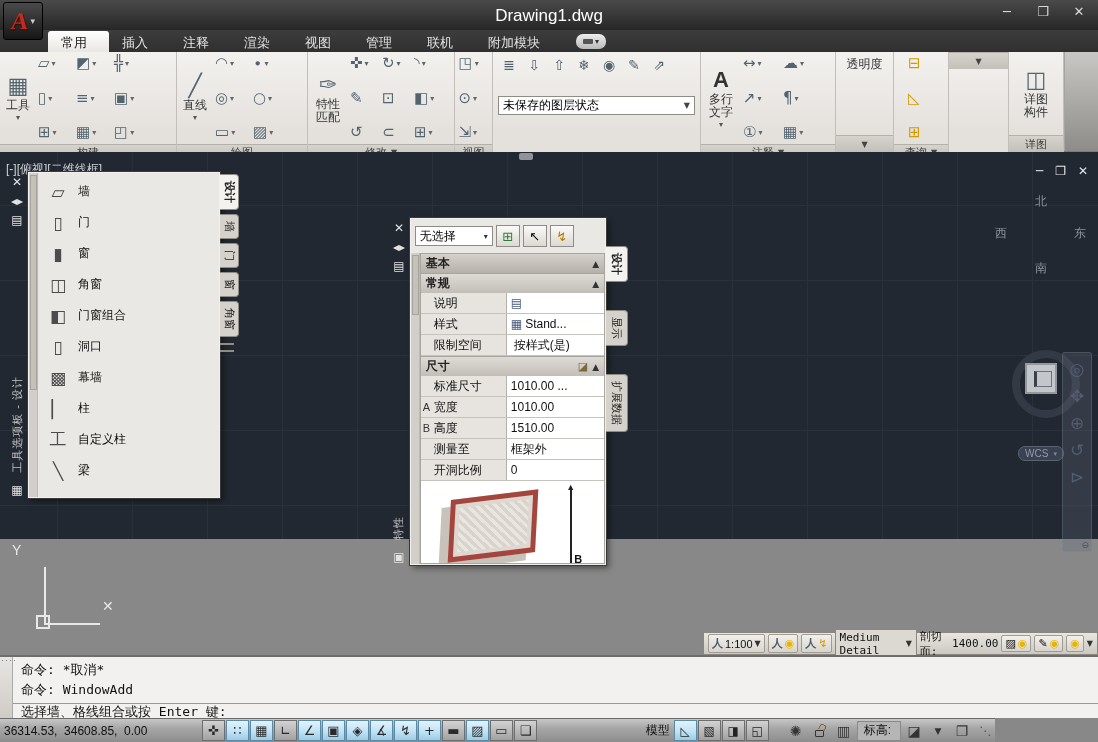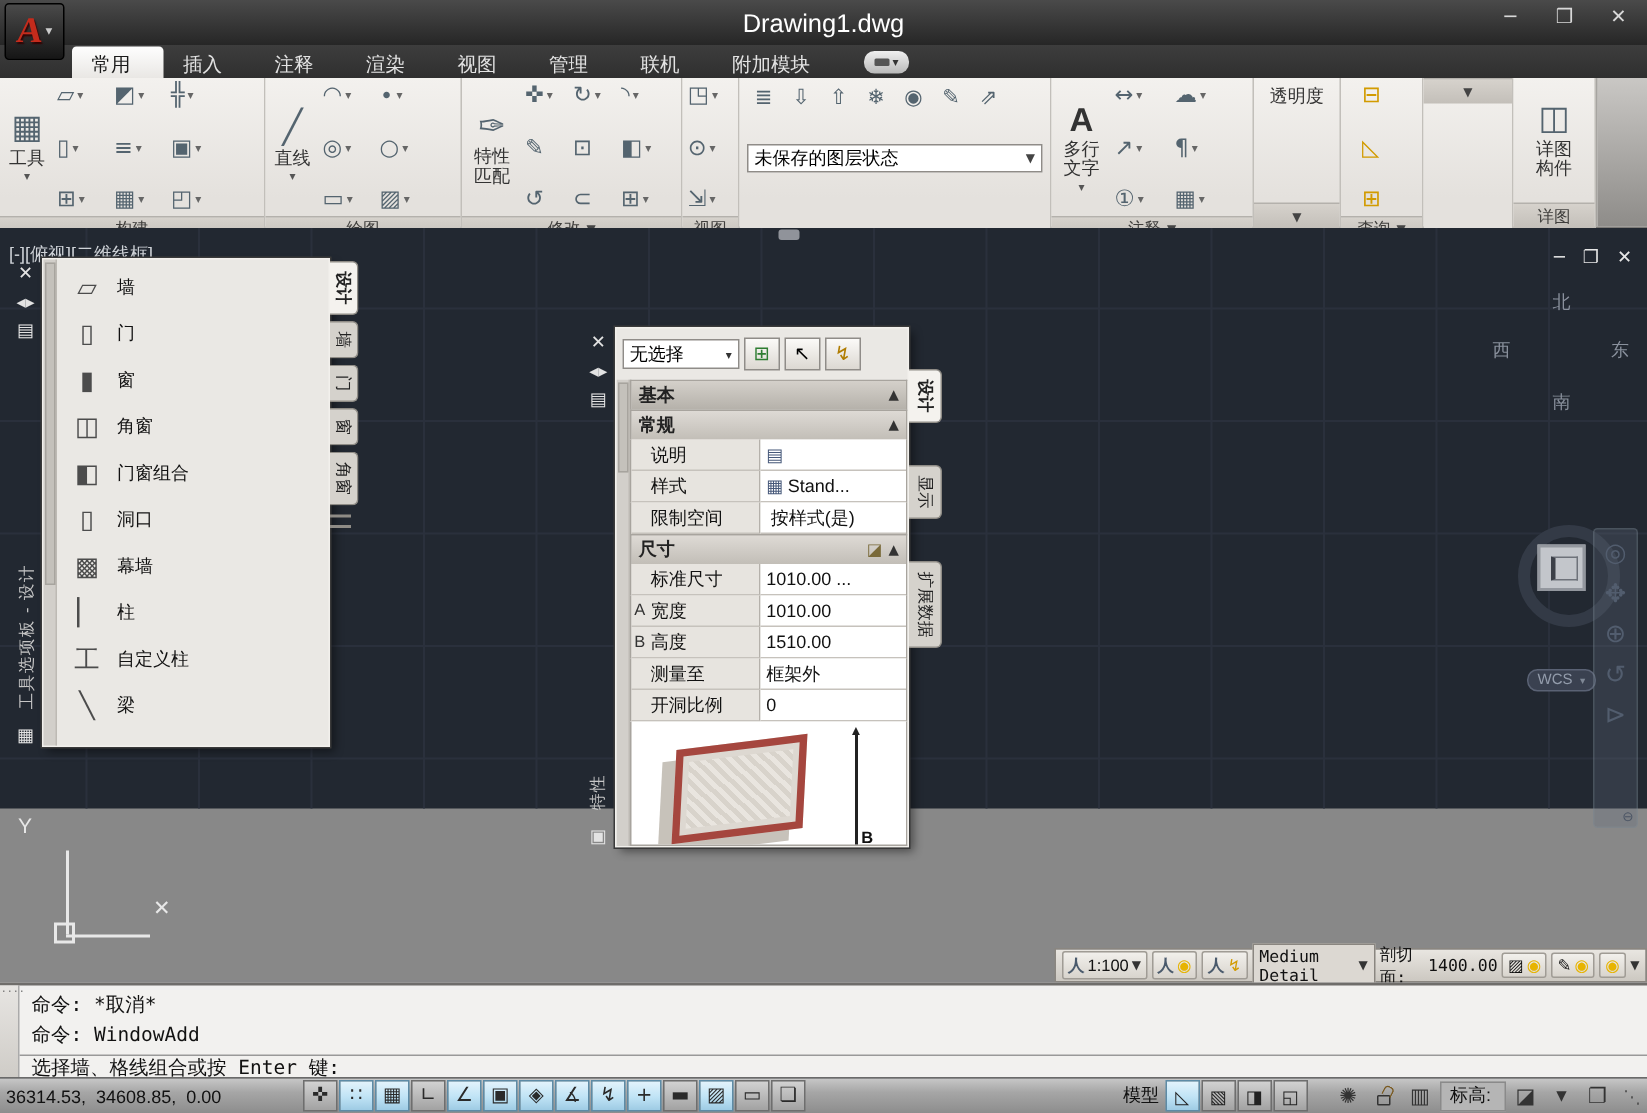--- a/index.html
+++ b/index.html
@@ -180,21 +180,21 @@
   .cmd { position:absolute; left:0; top:655px; width:1098px; height:63px; background:var(--command_bg);
     border-top:2px solid #6f6d6a; display:flex; }
   .cmd-grip { width:13px; background:linear-gradient(#e7e5e2,#cfccc7); border-right:1px solid #aaa; position:relative; cursor:grab; }
   .cmd-grip::before { content:"····"; position:absolute; top:-2px; left:1px; font-size:9px; letter-spacing:1px; color:#777; }
   .cmd-main { flex:1; display:flex; flex-direction:column; font-family:"DejaVu Sans Mono",monospace;
     font-size:13px; color:#111; }
   .cmd-hist { flex:1; padding:4px 8px; display:flex; flex-direction:column; gap:2px; }
   .cmd-prompt { height:19px; border-top:1px solid #999; padding:1px 8px; display:flex; align-items:flex-end; }
 
   
-  .statusbar { position:absolute; left:0; top:718px; width:1098px; height:24px;
+  .statusbar { position:absolute; left:0; top:718px; width:995px; height:24px;
     background:linear-gradient(#c7c7c7,var(--statusbar_bg) 40%, #8d8d8d); border-top:1px solid #6a6a6a;
     display:flex; align-items:center; padding:0 4px; color:#111; }
   .coords { width:198px; font-size:12px; white-space:pre; }
   .toggles { display:flex; }
   .tgl { width:23px; height:21px; margin-right:1px; border:1px solid #6e6e6e; cursor:pointer;
     background:linear-gradient(#d2d2d2,#a2a2a2); display:flex; align-items:center; justify-content:center;
     font-size:13px; color:#2a2a2a; }
   .tgl.on { background:linear-gradient(#e3f3fc,var(--toggle_on) 55%, #9ecbe4); border-color:#5d8ba6; }
   .sb-right { margin-left:auto; display:flex; align-items:center; gap:2px; }
   .sb-lab { font-size:12px; margin-right:2px; }

